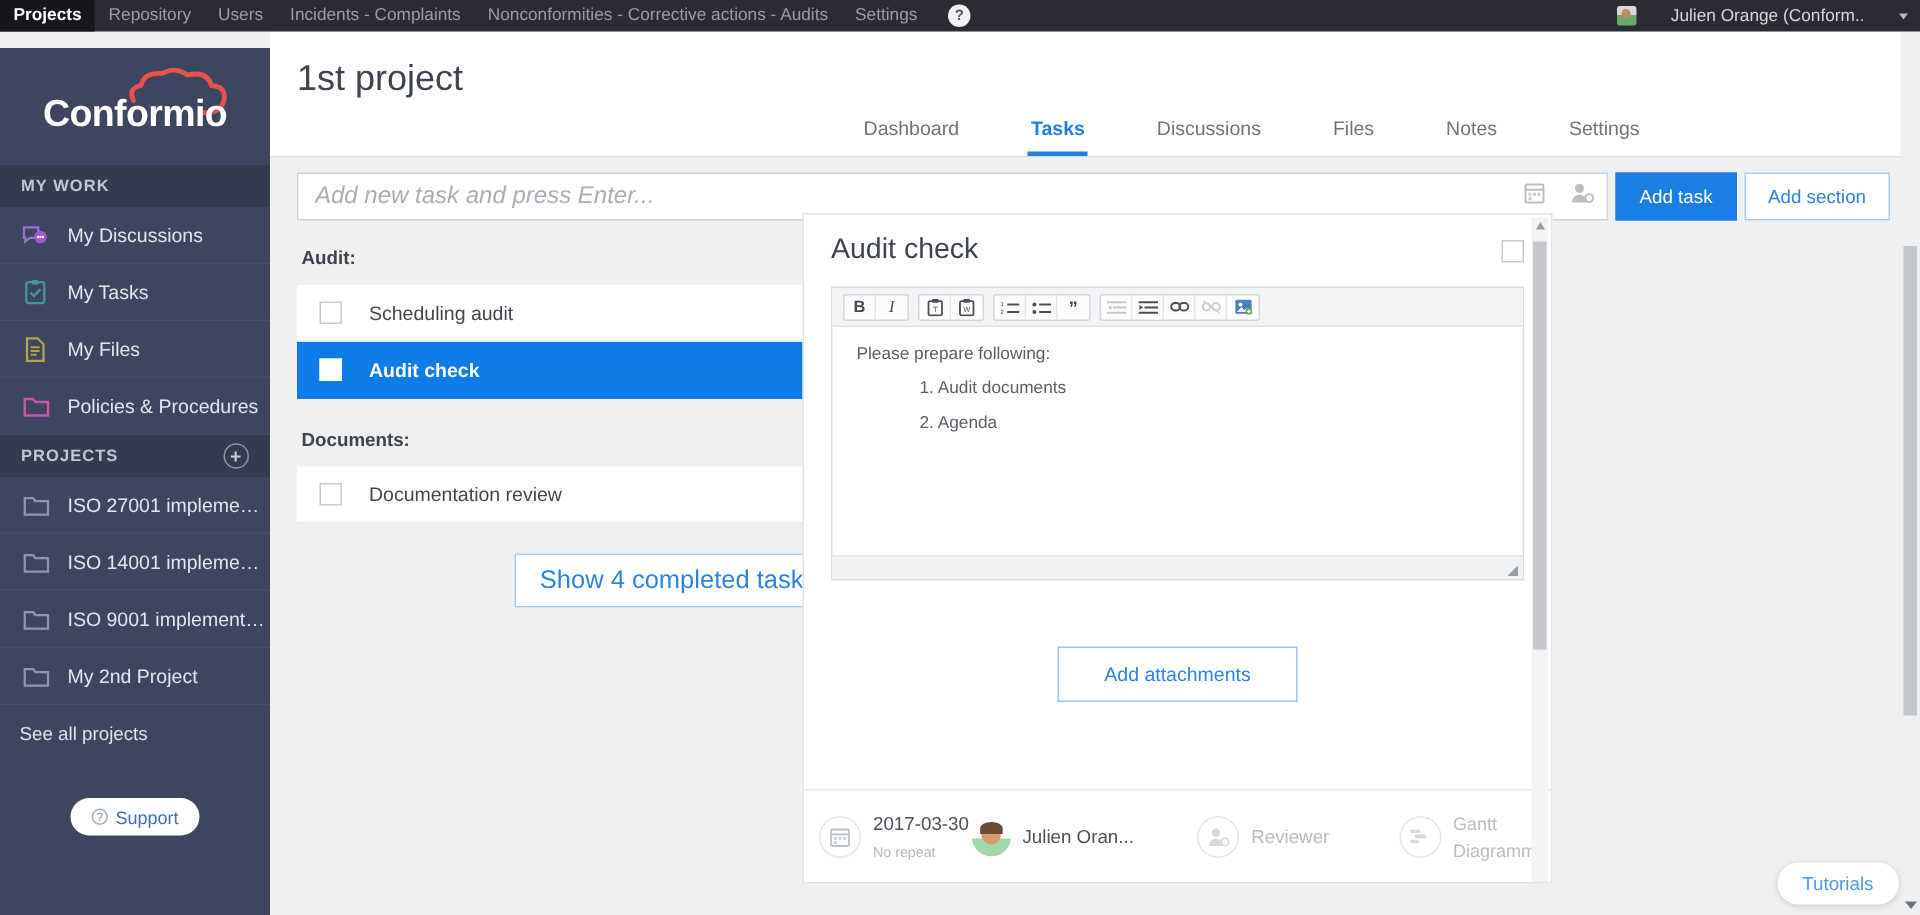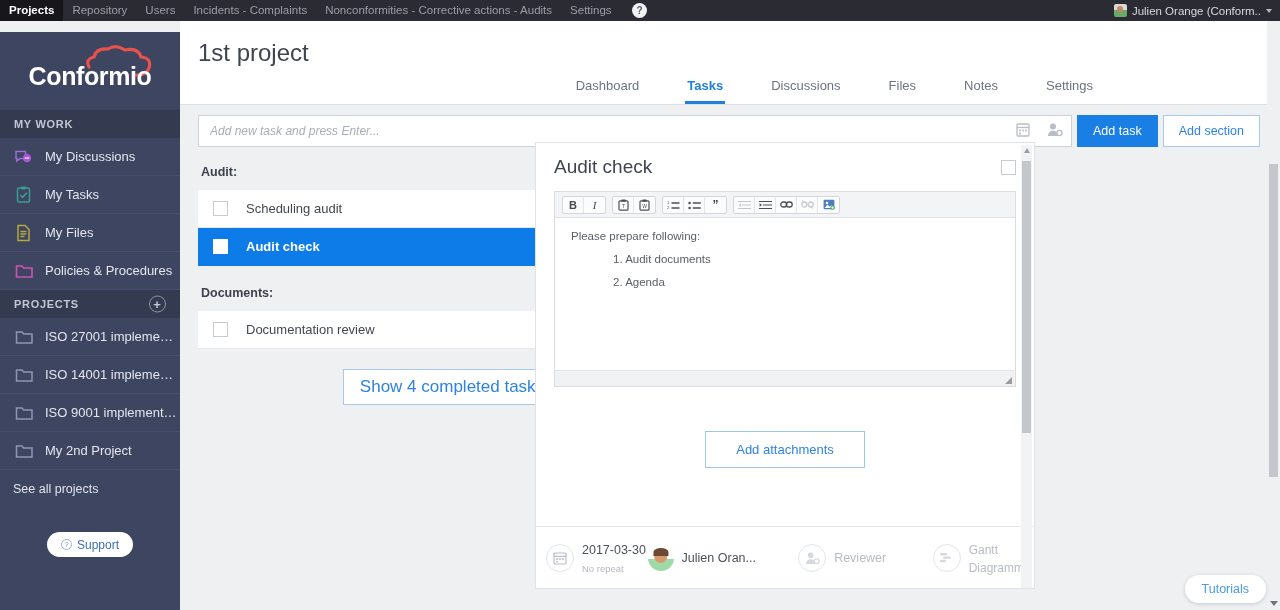--- a/index.html
+++ b/index.html
@@ -24,21 +24,21 @@
   .topnav-item.active { background: #16161b; color: #ffffff; font-weight: bold; }
   .help-btn {
     position: absolute; left: 632px; top: 3px;
     width: 15px; height: 15px; border-radius: 50%;
     background: #f2f2f2; color: #5a5a66; font-size: 10px;
     display: flex; align-items: center; justify-content: center;
     cursor: pointer; font-weight: bold;
   }
   .topnav-user {
     position: absolute; right: 8px; top: 0; height: 21px;
-    display: flex; align-items: center; gap: 5px;
+    display: flex; align-items: center; gap: 23px;
     font-size: 11.5px; color: #d8d8dd; cursor: pointer;
   }
   .user-thumb {
     width: 13px; height: 13px; border-radius: 2px;
     background: linear-gradient(#d9d9dd 0 48%, #6aa96a 48% 100%);
     position: relative; overflow: hidden;
   }
   .user-thumb::after {
     content: ""; position: absolute; left: 3.5px; top: 2px;
     width: 6px; height: 6px; border-radius: 50%; background: #c8875c;
@@ -130,21 +130,21 @@
   .addrow {
     position: absolute; left: 18px; top: 94px; width: 1062px; height: 32px;
     display: flex; align-items: stretch;
   }
   .addinput {
     flex: 1; background: #fff; border: 1px solid #cdd2d8; position: relative;
     display: flex; align-items: center;
   }
   .addinput input {
     border: 0; outline: 0; width: 100%; height: 100%;
-    padding: 0 70px 0 11px; font-size: 12px; color: #a21caf;
+    padding: 0 70px 0 11px; font-size: 16px; color: #a21caf;
     font-family: "Liberation Sans", sans-serif; font-style: italic;
   }
   .addinput input::placeholder { color: #a9aeb6; font-style: italic; }
   .inp-icons {
     position: absolute; right: 8px; top: 0; height: 100%;
     display: flex; align-items: center; gap: 17px;
   }
   .btn-blue {
     background: #1a7fe5; color: #fff; border: 1px solid #1a7fe5;
     font-size: 12.5px; padding: 0 15px; margin-left: 5px; cursor: pointer;

